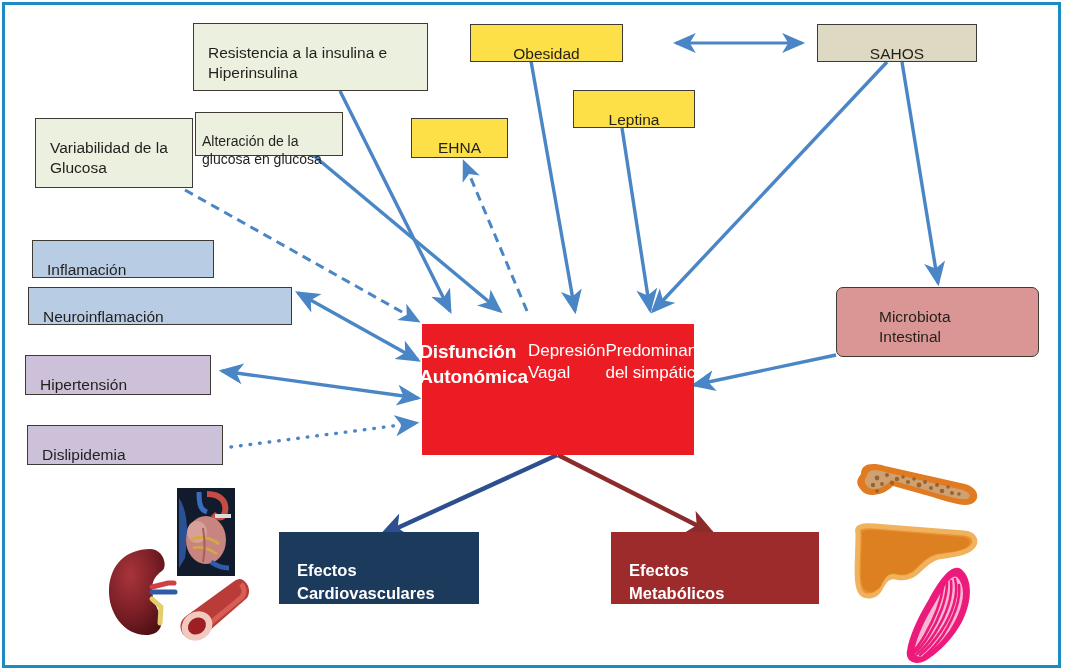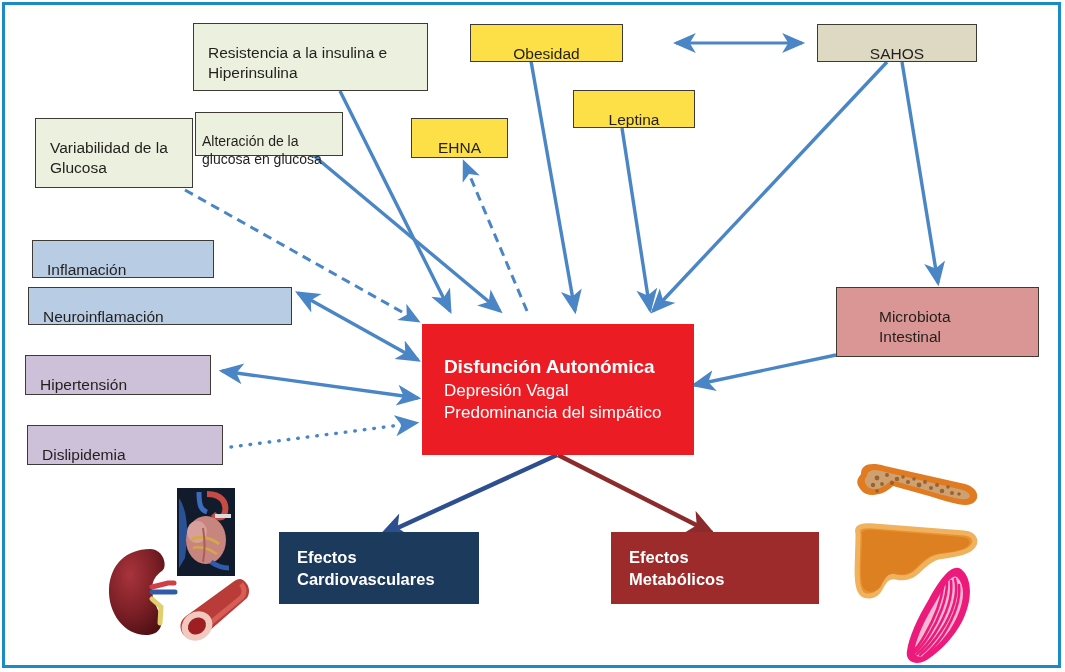--- a/index.html
+++ b/index.html
@@ -57,52 +57,52 @@
     padding: 19px 0 4px 14px;
     white-space: pre-line;
   }
 
   
   .pal-green  { background: #ebf0df; }
   .pal-peach  { background: #fde047; }
   .pal-tan    { background: #ddd9c3; }
   .pal-blue   { background: #b8cce4; }
   .pal-purple { background: #ccc1d9; }
-  .pal-rose   { background: #d99694; }
+  .pal-rose   { background: #d99694; border-radius: 7px; }
 
   .node-main {
     position: absolute;
     box-sizing: border-box;
     background: #ec1c24;
     border: none;
     color: #ffffff;
     padding: 16px 0 16px 22px;
     display: flex;
-    flex-direction: column;
+    flex-direction: row;
     justify-content: center;
   }
   .node-main .title {
     font-weight: bold;
     font-size: 19px;
     line-height: 1.3;
     letter-spacing: -0.1px;
   }
   .node-main .sub {
     font-size: 17px;
     line-height: 1.28;
   }
   .node-outcome {
     position: absolute;
     box-sizing: border-box;
     color: #ffffff;
     font-weight: bold;
     font-size: 16.5px;
     line-height: 1.35;
     display: flex;
-    align-items: center;
+    align-items: flex-end;
     padding-left: 18px;
     white-space: pre-line;
   }
   .outcome-cv  { background: #1b3a5c; }
   .outcome-met { background: #9e2b2b; }
 
   .art { position: absolute; }
 </style>
 </head>
 <body>

